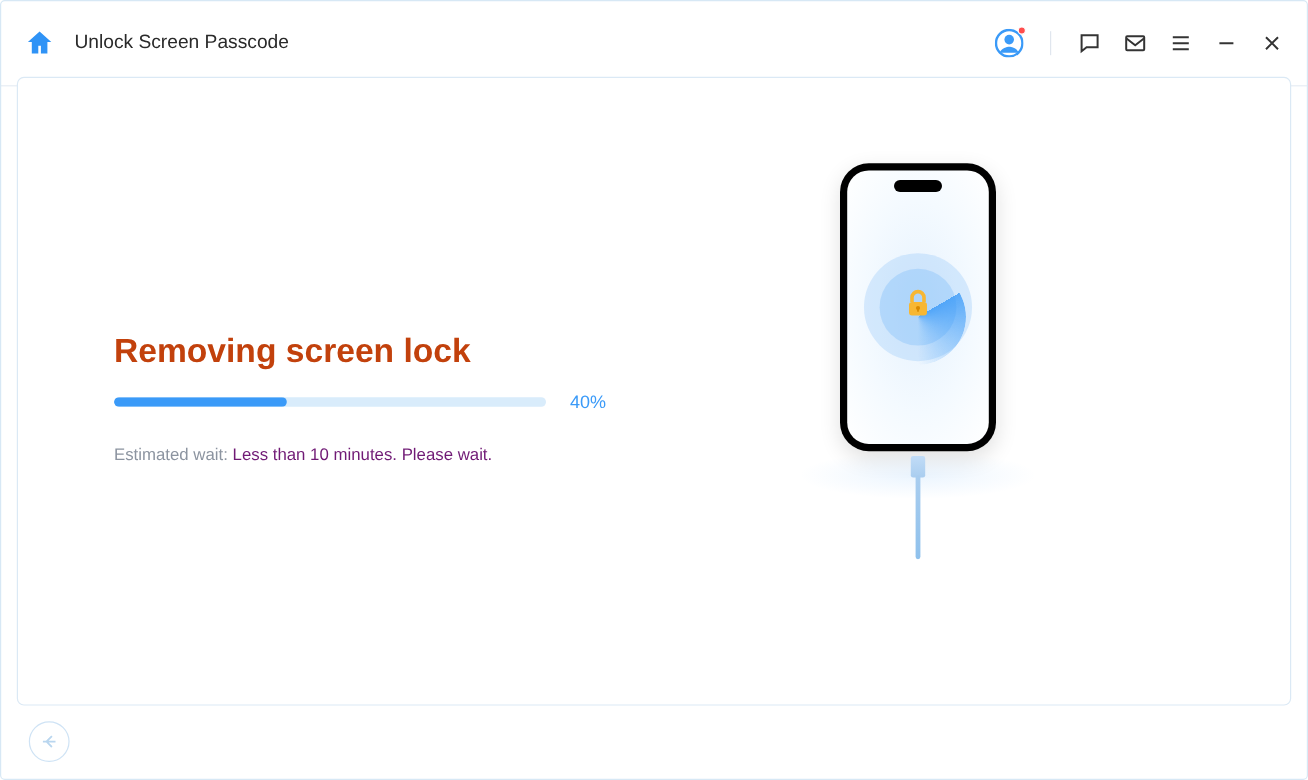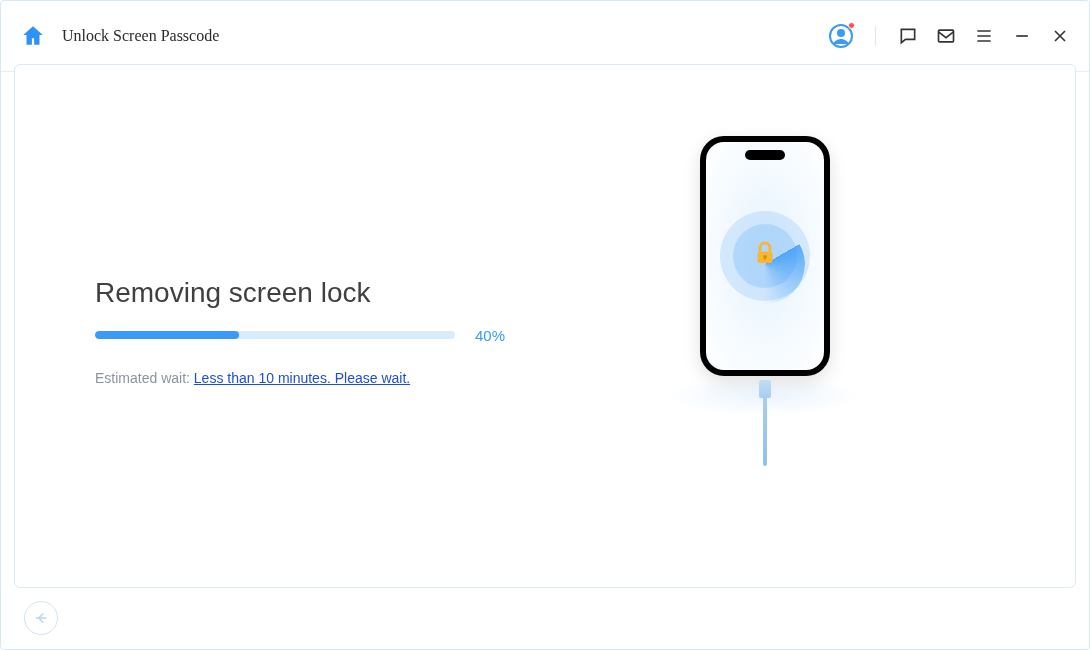--- a/index.html
+++ b/index.html
@@ -6,21 +6,20 @@
   html, body { width: 1090px; height: 650px; font-family: "Segoe UI", Arial, sans-serif; background: #fff; }
   body { position: relative; }
 
   
   .header {
     height: 72px;
     display: flex;
     align-items: center;
     padding: 0 20px 0 20px;
     border-bottom: 1px solid #e6edf4;
-    font-family: Liberation Serif, serif;
   }
   .home-icon { width: 26px; height: 26px; color: #2f93f6; margin-right: 16px; cursor: pointer; }
   .page-title { font-size: 16px; color: #2a2a2a; font-weight: 400; }
   .header-spacer { flex: 1; }
   .header-icons { display: flex; align-items: center; gap: 18px; }
   .hicon { width: 20px; height: 20px; color: #343434; display: flex; align-items: center; justify-content: center; cursor: pointer; }
   .avatar-wrap { position: relative; width: 24px; height: 24px; cursor: pointer; }
   .avatar-dot { position: absolute; top: -2px; right: -2px; width: 7px; height: 7px; border-radius: 50%; background: #ff4d4d; border: 1px solid #fff; }
   .vdiv { width: 1px; height: 20px; background: #e0e6ee; margin: 0 4px; }
 
@@ -31,30 +30,30 @@
     border: 1px solid #dbe9f5;
     border-radius: 6px;
     background: #fff;
     display: flex;
     align-items: center;
     padding: 0 60px 0 80px;
   }
   .left-col { width: 420px; padding-top: 10px; }
   .right-col { flex: 1; display: flex; align-items: center; justify-content: center; height: 100%; }
 
-  h1.title { font-size: 28px; font-weight: 400; color: #404040; margin-bottom: 18px; }
+  h1.title { font-size: 28px; font-weight: 700; color: #c2410c; margin-bottom: 18px; }
   .subtitle { font-size: 14px; color: #8c94a0; line-height: 1.6; margin-bottom: 22px; max-width: 400px; }
 
   .progress-row { display: flex; align-items: center; gap: 20px; margin-bottom: 26px; }
   .progress-bar { flex: 1; height: 8px; background: #d9ecfb; border-radius: 5px; overflow: hidden; position: relative; }
   .progress-fill { height: 100%; background: #3a9af8; border-radius: 5px; width: 40%; }
   .progress-pct { font-size: 15px; color: #3a9af8; font-weight: 500; min-width: 40px; }
 
   .eta { font-size: 14px; color: #8c94a0; }
-  .eta strong { color: #1d4ed8; font-weight: 500; text-decoration: underline; }
+  .eta strong { color: #701a75; font-weight: 500; }
 
   
   .phone-stage { position: relative; width: 260px; height: 380px; }
   .phone {
     position: absolute; left: 50%; top: 0; transform: translateX(-50%);
     width: 130px; height: 240px; border-radius: 24px;
     background: #000; padding: 6px; box-shadow: 0 6px 18px rgba(0,0,0,.12);
   }
   .screen {
     width: 100%; height: 100%; border-radius: 18px;

